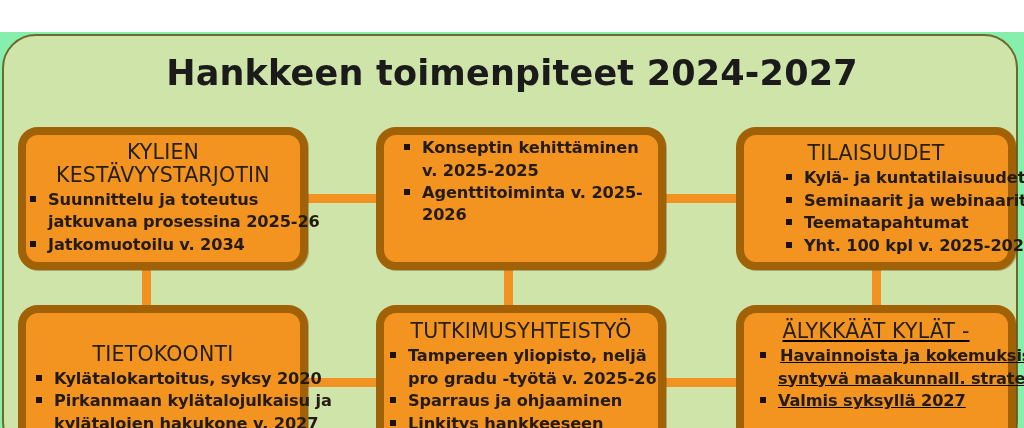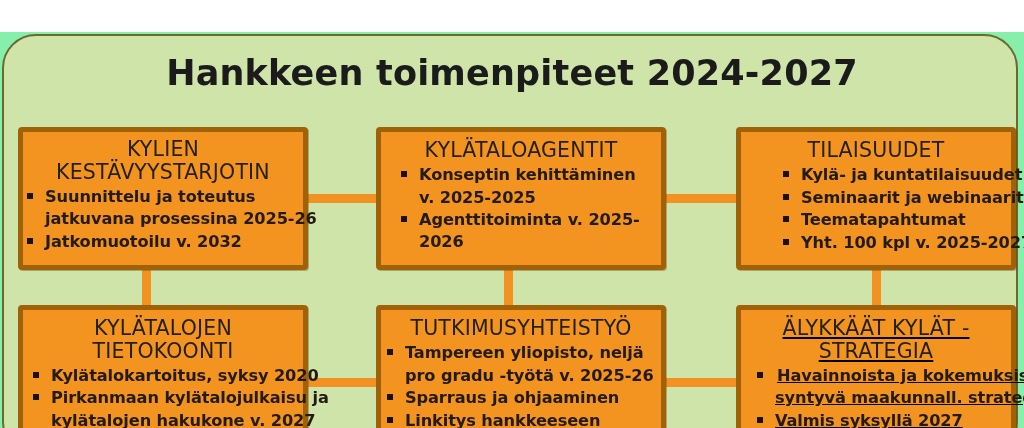--- a/index.html
+++ b/index.html
@@ -40,22 +40,22 @@
   
   .conn{
     position:absolute;
     background:#f29222;
     z-index:1;
   }
   
   .box{
     position:absolute;
     background:#f2941f;
-    border:5px solid #a16207;
-    border-radius:4px;
+    border:8px solid #a16207;
+    border-radius:20px;
     box-sizing:border-box;
     z-index:2;
     box-shadow:1px 1px 0 rgba(90,60,20,.35);
   }
   .box h3{
     margin:0;
     padding:7px 6px 0 6px;
     text-align:center;
     font-size:20.5px;
     font-weight:400;
@@ -130,46 +130,45 @@
     <div class="conn" id="conn-v-right"></div>
 
     <div class="box" id="box-1">
       <h3>
         <span>KYLIEN</span><br>
         <span>KESTÄVYYSTARJOTIN</span>
       </h3>
       <ul>
         <li>Suunnittelu ja toteutus</li>
         <li class="cont">jatkuvana prosessina 2025-26</li>
-        <li>Jatkomuotoilu v. 2032</li>
+        <li>Jatkomuotoilu v. 2034</li>
       </ul>
     </div>
 
     <div class="box" id="box-2">
-      <h3>KYLÄTALOAGENTIT</h3>
       <ul>
         <li>Konseptin kehittäminen</li>
         <li class="cont">v. 2025-2025</li>
         <li>Agenttitoiminta v. 2025-2026</li>
       </ul>
     </div>
 
     <div class="box" id="box-3">
       <h3>TILAISUUDET</h3>
       <ul>
         <li>Kylä- ja kuntatilaisuudet</li>
         <li>Seminaarit ja webinaarit</li>
         <li>Teematapahtumat</li>
         <li>Yht. 100 kpl v. 2025-2027</li>
       </ul>
     </div>
 
     <div class="box" id="box-4">
       <h3>
-        <span>KYLÄTALOJEN</span><br>
+        <br>
         <span>TIETOKOONTI</span>
       </h3>
       <ul>
         <li>Kylätalokartoitus, syksy 2020</li>
         <li>Pirkanmaan kylätalojulkaisu ja</li>
         <li class="cont">kylätalojen hakukone v. 2027</li>
       </ul>
     </div>
 
     <div class="box" id="box-5">
@@ -178,21 +177,20 @@
         <li>Tampereen yliopisto, neljä</li>
         <li class="cont">pro gradu -työtä v. 2025-26</li>
         <li>Sparraus ja ohjaaminen</li>
         <li>Linkitys hankkeeseen</li>
       </ul>
     </div>
 
     <div class="box" id="box-6">
       <h3>
         <span>ÄLYKKÄÄT KYLÄT -</span><br>
-        <span>STRATEGIA</span>
       </h3>
       <ul>
         <li>Havainnoista ja kokemuksista</li>
         <li class="cont">syntyvä maakunnall. strategia</li>
         <li>Valmis syksyllä 2027</li>
       </ul>
     </div>
 
   </div>
 </div>

